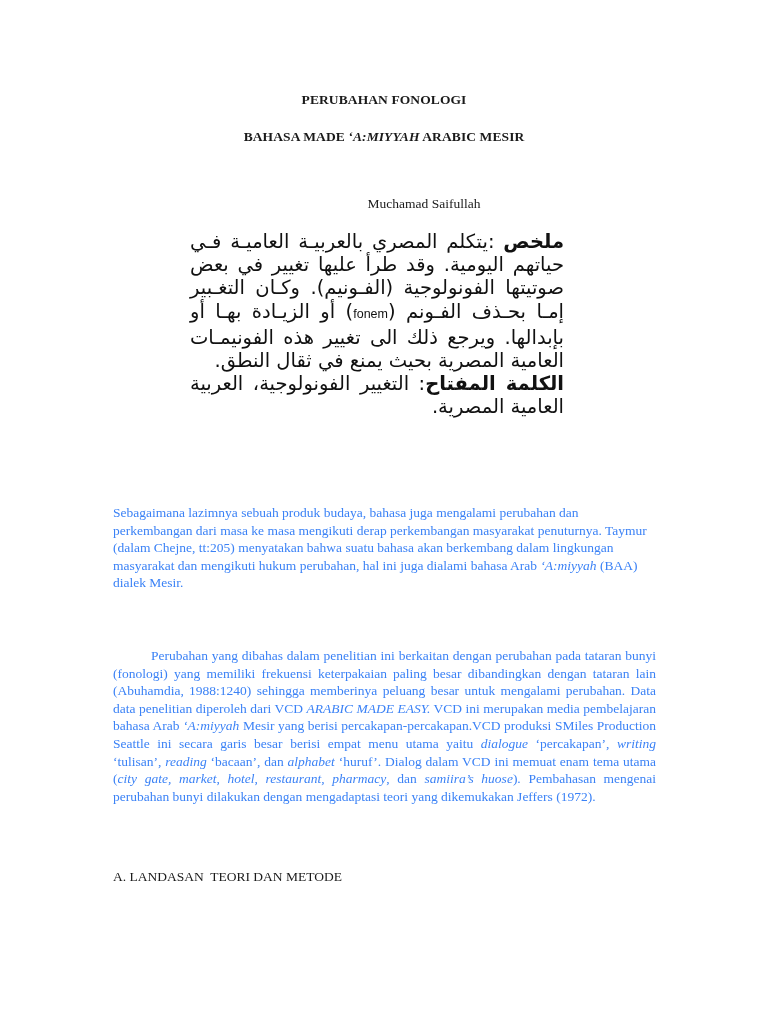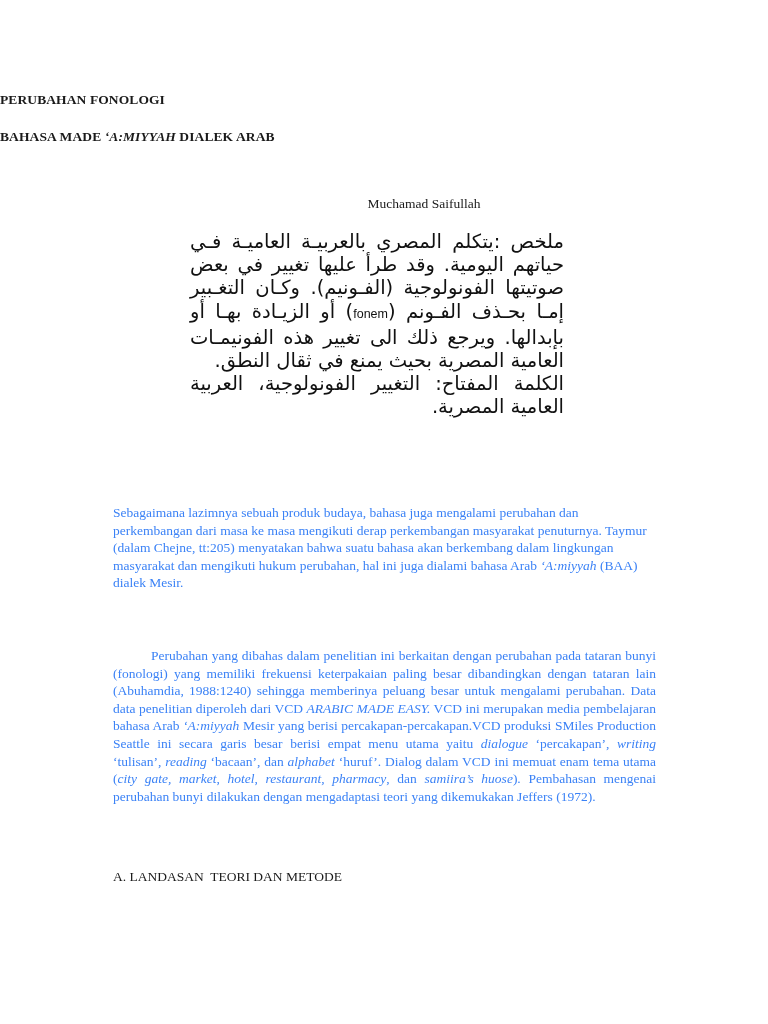--- a/index.html
+++ b/index.html
@@ -12,21 +12,21 @@
       height: 1024px;
       position: relative;
       overflow: hidden;
       color: #1a1a1a;
       font-family: "Liberation Serif", "DejaVu Serif", serif;
     }
     .title {
       position: absolute;
       left: 0;
       width: 768px;
-      text-align: left;
+      text-align: center;
       font-weight: bold;
       font-size: 13.5px;
       letter-spacing: 0.1px;
     }
     .title1 { top: 92px; }
     .title2 { top: 129px; }
     .author {
       position: absolute;
       left: 0;
       width: 768px;
@@ -41,21 +41,21 @@
       width: 374px;
       top: 230px;
       direction: rtl;
       text-align: justify;
       text-align-last: right;
       font-family: "DejaVu Sans", sans-serif;
       font-size: 19.5px;
       line-height: 23.2px;
       color: #111;
     }
-    .abstract b { font-weight: normal; }
+    .abstract b { font-weight: bold; }
     .abstract .latin {
       font-family: Liberation Sans, sans-serif;
       font-size: 12.5px;
     }
     .body-text {
       position: absolute;
       left: 113px;
       width: 543px;
       font-size: 13.5px;
       line-height: 17.6px;
@@ -74,21 +74,21 @@
     }
   </style>
 </head>
 <body>
 
 <div>
 
   <div class="title title1">PERUBAHAN FONOLOGI</div>
 
   <div class="title title2">
-    <span>BAHASA MADE </span><i>‘A:MIYYAH</i><span> DIALEK ARAB</span>
+    <span>BAHASA MADE </span><i>‘A:MIYYAH</i><span> ARABIC MESIR</span>
   </div>
 
   <div class="author">Muchamad Saifullah</div>
 
   <div class="abstract"><b>ملخص</b><span> :يتكلم المصري بالعربيـة العاميـة فـي حياتهم اليومية. وقد طرأ عليها تغيير في بعض صوتيتها الفونولوجية (الفـونيم). وكـان التغـبير إمـا بحـذف الفـونم (</span><span class="latin">fonem</span><span>) أو الزيـادة بهـا أو بإبدالها. ويرجع ذلك الى تغيير هذه الفونيمـات العامية المصرية بحيث يمنع  في ثقال النطق.</span><br><b>الكلمة المفتاح</b><span>: التغيير الفونولوجية، العربية العامية المصرية.</span></div>
 
   <div class="body-text p1"><span>Sebagaimana lazimnya sebuah produk budaya, bahasa juga mengalami perubahan dan perkembangan dari masa ke masa mengikuti derap perkembangan masyarakat penuturnya. Taymur (dalam Chejne, tt:205) menyatakan bahwa suatu bahasa akan berkembang dalam lingkungan masyarakat dan mengikuti hukum perubahan, hal ini juga dialami bahasa Arab </span><i>‘A:miyyah</i><span> (BAA) dialek Mesir.</span></div>
 
   <div class="body-text p2"><span>Perubahan yang dibahas dalam penelitian ini berkaitan dengan perubahan pada tataran bunyi (fonologi) yang memiliki frekuensi keterpakaian paling besar dibandingkan dengan tataran lain (Abuhamdia, 1988:1240) sehingga memberinya peluang besar untuk mengalami perubahan. Data data penelitian  diperoleh dari VCD </span><i>ARABIC MADE EASY.</i><span>  VCD ini merupakan media pembelajaran bahasa Arab </span><i>‘A:miyyah</i><span> Mesir yang berisi percakapan-percakapan.VCD produksi SMiles Production Seattle ini secara garis besar berisi empat menu utama yaitu </span><i>dialogue</i><span> ‘percakapan’, </span><i>writing</i><span> ‘tulisan’, </span><i>reading</i><span> ‘bacaan’, dan </span><i>alphabet</i><span> ‘huruf’. Dialog dalam VCD ini memuat enam tema utama (</span><i>city gate, market</i><span>, </span><i>hotel</i><span>, </span><i>restaurant</i><span>, </span><i>pharmacy</i><span>, dan </span><i>samiira’s huose</i><span>). Pembahasan mengenai perubahan bunyi dilakukan dengan mengadaptasi teori yang dikemukakan Jeffers (1972).</span></div>
 

